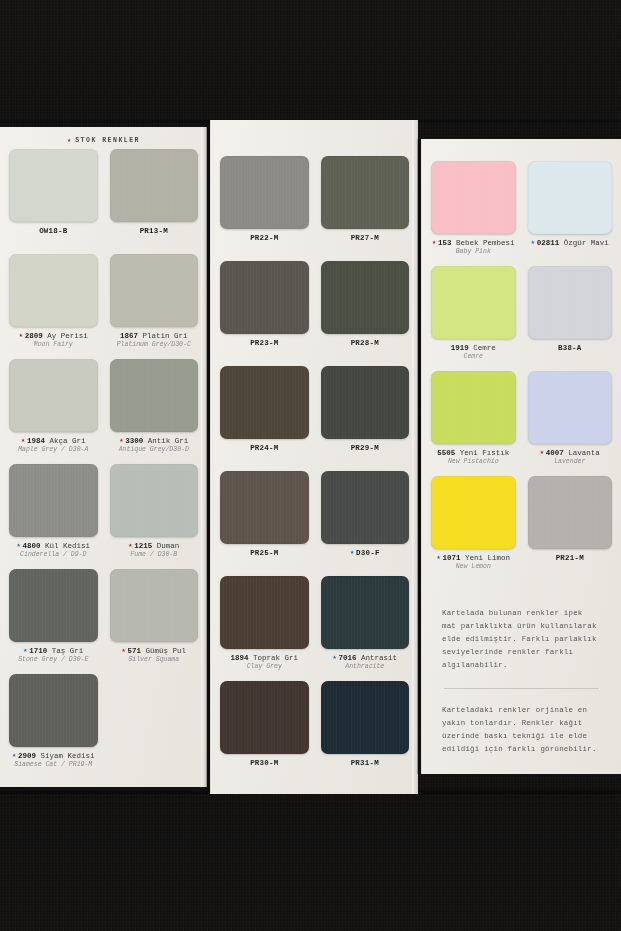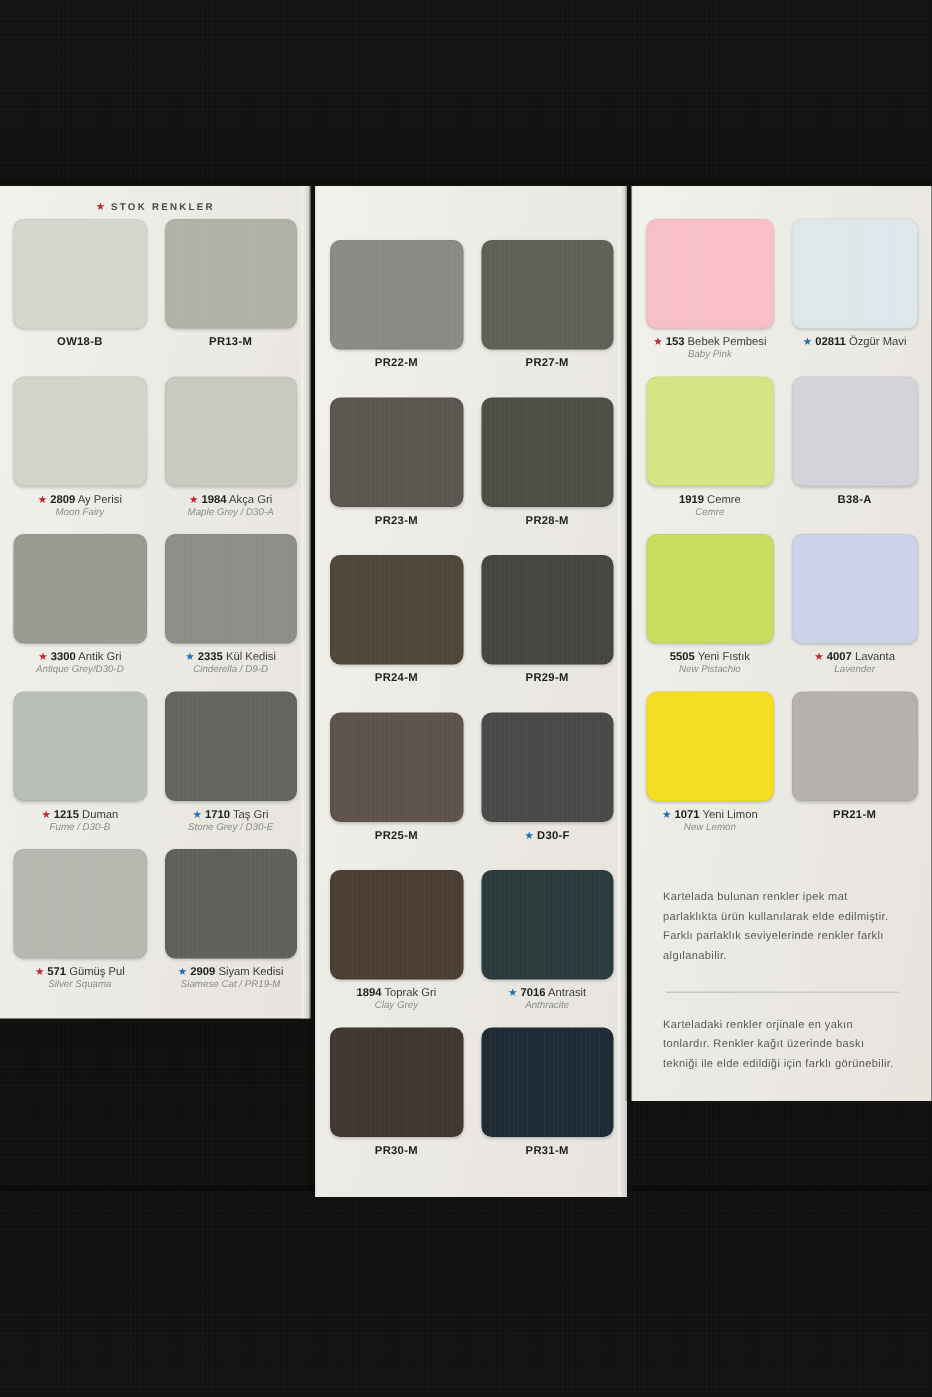--- a/index.html
+++ b/index.html
@@ -16,21 +16,22 @@
     background:
       repeating-linear-gradient(0deg, rgba(255,255,255,.012) 0 1px, rgba(0,0,0,0) 1px 3px),
       repeating-linear-gradient(90deg, rgba(255,255,255,.012) 0 1px, rgba(0,0,0,0) 1px 3px),
       linear-gradient(180deg,#141312 0%, #0c0b0b 45%, #131211 100%);
   }
   .card{
     position:absolute;
     left:0px; top:124px;
     width:621px; height:665px;
     display:flex;
-    align-items:flex-start;
+    align-items:center;
+    font-family:Liberation Mono, monospace;
   }
   .panel{
     background:linear-gradient(100deg,#f2f1ec 0%,#eceae4 45%,#e6e4dd 100%);
     position:relative;
     box-sizing:border-box;
   }
   .panel.p1{ width:207px; padding:6px 9px 8px 9px; }
   .panel.p2{ width:208px; padding:20px 9px 8px 10px; margin-left:3px; }
   .panel.p3{ width:200px; padding:6px 9px 8px 10px; margin-left:3px; }
 
@@ -149,37 +150,44 @@
           </div>
         </div>
         <div class="cell">
           <div class="chip" style="background: rgb(210, 212, 200);"></div>
           <div class="lbl">
             <div class="l1"><span class="st red">★</span><span class="code">2809</span><span> Ay Perisi</span></div>
             <div class="l2">Moon Fairy</div>
           </div>
         </div>
         <div class="cell">
+          <div class="chip" style="background: rgb(187, 187, 176);"></div>
+          <div class="lbl">
+            <div class="l1"><span class="code">1867</span><span> Platin Gri</span></div>
+            <div class="l2">Platinum Grey/D30-C</div>
+          </div>
+        </div>
+        <div class="cell">
           <div class="chip" style="background: rgb(201, 202, 191);"></div>
           <div class="lbl">
             <div class="l1"><span class="st red">★</span><span class="code">1984</span><span> Akça Gri</span></div>
             <div class="l2">Maple Grey / D30-A</div>
           </div>
         </div>
         <div class="cell">
           <div class="chip" style="background: rgb(151, 155, 144);"></div>
           <div class="lbl">
             <div class="l1"><span class="st red">★</span><span class="code">3300</span><span> Antik Gri</span></div>
             <div class="l2">Antique Grey/D30-D</div>
           </div>
         </div>
         <div class="cell">
           <div class="chip" style="background: rgb(141, 142, 137);"></div>
           <div class="lbl">
-            <div class="l1"><span class="st blue">★</span><span class="code">2335</span><span> Kül Kedisi</span></div>
+            <div class="l1"><span class="st blue">★</span><span class="code">4800</span><span> Kül Kedisi</span></div>
             <div class="l2">Cinderella / D9-D</div>
           </div>
         </div>
         <div class="cell">
           <div class="chip" style="background: rgb(185, 189, 184);"></div>
           <div class="lbl">
             <div class="l1"><span class="st red">★</span><span class="code">1215</span><span> Duman</span></div>
             <div class="l2">Fume / D30-B</div>
           </div>
         </div>

